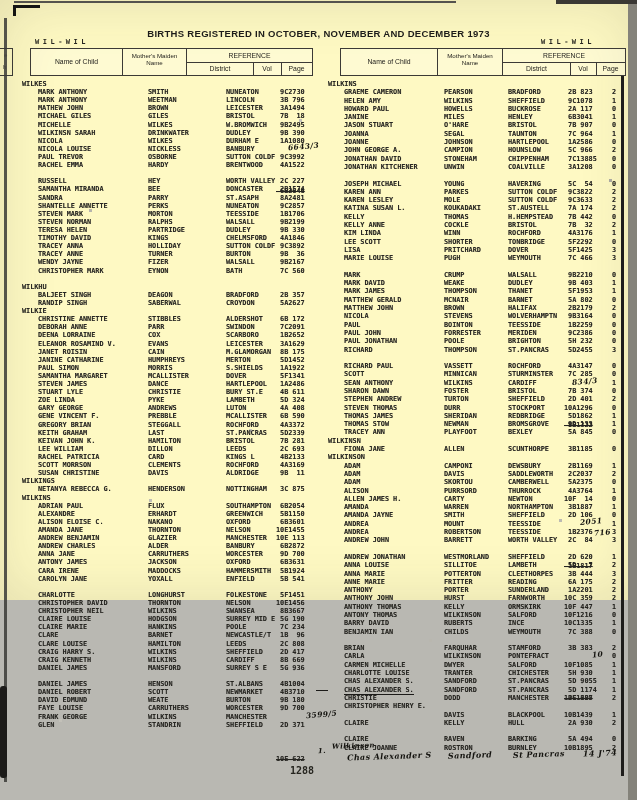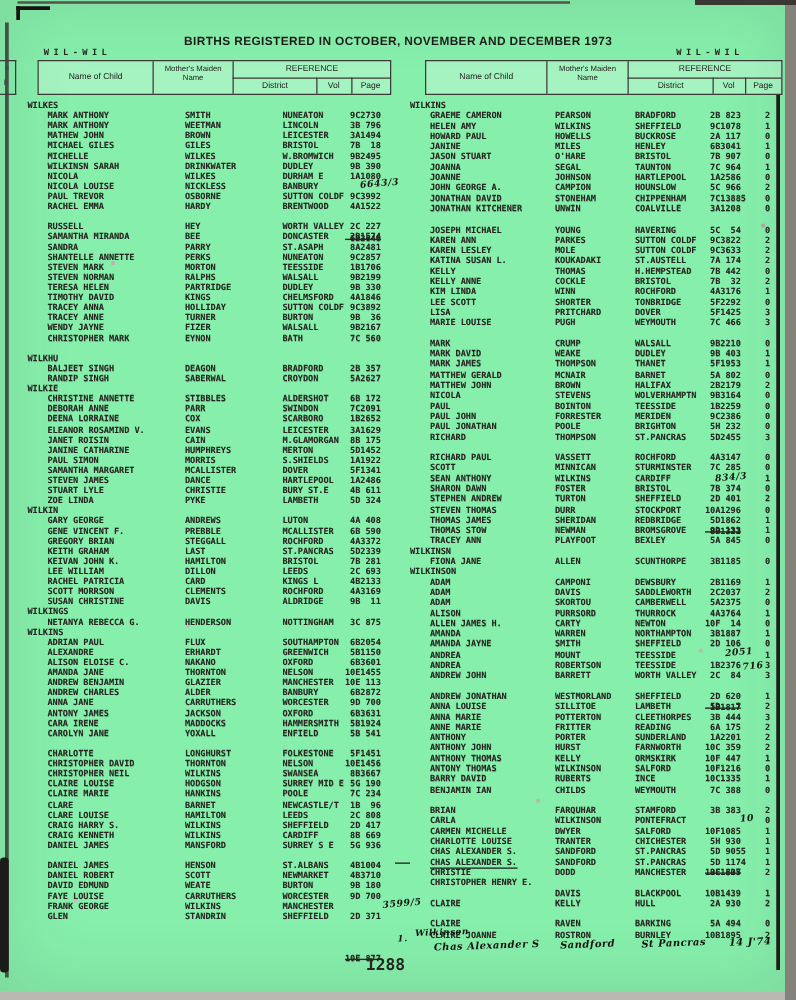--- a/index.html
+++ b/index.html
@@ -1,19 +1,19 @@
 <!DOCTYPE html>
 <html><head>
 <meta charset="utf-8">
 <style>
   html,body{margin:0;padding:0;}
   body{width:637px;height:800px;position:relative;overflow:hidden;
        background:#b9b8b2;font-family:"DejaVu Sans Mono",monospace;}
-  #page{position:absolute;left:0;top:0;width:637px;height:793px;
-        background:#86efac;box-shadow:inset 0 0 60px rgba(60,55,45,.14);}
+  #page{position:absolute;left:0;top:0;width:637px;height:600px;
+        background:#fef9c3;box-shadow:inset 0 0 60px rgba(60,55,45,.14);}
   
   .edge{position:absolute;background:#2b2a28;}
   #edge-left{left:4px;top:18px;width:3px;height:764px;background:#3a3936;opacity:.85;}
   #edge-left-blob{left:0px;top:686px;width:7px;height:92px;background:#1c1b19;border-radius:3px;}
   #edge-right-line{left:621px;top:76px;width:2.5px;height:700px;background:#1e1d1b;}
   #edge-right-strip{left:628px;top:0;width:9px;height:800px;background:#84827a;}
   #edge-top1{left:14px;top:1px;width:442px;height:2px;background:#55534e;}
   #edge-top2{left:556px;top:0px;width:81px;height:4px;background:#3a3834;}
   #corner-h{left:13px;top:5px;width:27px;height:3px;background:#141413;}
   #corner-v{left:13px;top:5px;width:3px;height:11px;background:#141413;}
@@ -51,22 +51,22 @@
   .struck{text-decoration:line-through;text-decoration-thickness:1.2px;margin-top:42px;}
   .ul{border-bottom:1px solid #1c1b19;}
   .hw{font-family:"DejaVu Serif",serif !important;font-style:italic;font-weight:bold;
       font-size:7.5px !important;color:#14130f !important;transform:rotate(-5deg);
       letter-spacing:.4px;text-shadow:none !important;}
   .mm{left:-12px;width:12px;border-top:1.2px solid #1c1b19;height:1px;top:4px !important;}
   
   .note{position:absolute;font-family:"DejaVu Serif",serif;font-style:italic;font-weight:bold;
         color:#14130f;transform:rotate(-2deg);letter-spacing:.4px;}
   
-  #pagenum{position:absolute;left:280px;top:765px;width:44px;text-align:right;
-           font-size:13px;font-weight:bold;color:#26251f;}
+  #pagenum{position:absolute;left:280px;top:765px;width:44px;text-align:center;
+           font-size:10px;font-weight:bold;color:#26251f;}
 </style>
 </head>
 <body>
 
 <div id="page">
 
   <div class="edge" id="edge-left"></div>
   <div class="edge" id="edge-left-blob"></div>
   <div class="edge" id="edge-right-line"></div>
   <div class="edge" id="edge-right-strip"></div>
@@ -336,23 +336,20 @@
         <span class="f-district">BURY ST.E</span>
         <span class="f-ref"> 4B 611</span>
       </div>
       <div class="row">
         <span class="f-name">ZOE LINDA</span>
         <span class="f-maiden">PYKE</span>
         <span class="f-district">LAMBETH</span>
         <span class="f-ref"> 5D 324</span>
       </div>
       <div class="row">
-        <span class="f-surname">WILKIN</span>
-      </div>
-      <div class="row">
         <span class="f-name">GARY GEORGE</span>
         <span class="f-maiden">ANDREWS</span>
         <span class="f-district">LUTON</span>
         <span class="f-ref"> 4A 408</span>
       </div>
       <div class="row">
         <span class="f-name">GENE VINCENT F.</span>
         <span class="f-maiden">PREBBLE</span>
         <span class="f-district">MCALLISTER</span>
         <span class="f-ref"> 6B 590</span>
@@ -554,21 +551,21 @@
       <div class="row">
         <span class="f-name">FAYE LOUISE</span>
         <span class="f-maiden">CARRUTHERS</span>
         <span class="f-district">WORCESTER</span>
         <span class="f-ref"> 9D 700</span>
       </div>
       <div class="row">
         <span class="f-name">FRANK GEORGE</span>
         <span class="f-maiden">WILKINS</span>
         <span class="f-district">MANCHESTER</span>
-        <span class="f-ref struck">10E 877</span>
+        <span class="f-ref struck">10E 622</span>
         <span class="hw" style="left: 284px; top: -2px;">3599/5</span>
       </div>
       <div class="row">
         <span class="f-name">GLEN</span>
         <span class="f-maiden">STANDRIN</span>
         <span class="f-district">SHEFFIELD</span>
         <span class="f-ref"> 2D 371</span>
       </div>
     </div>
   <div class="col" id="right-col">

